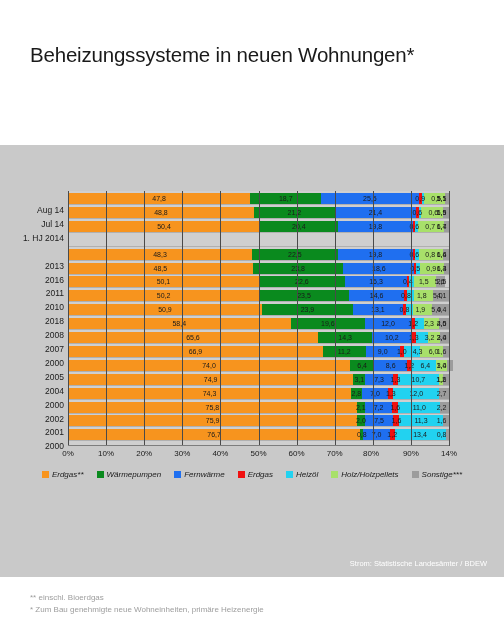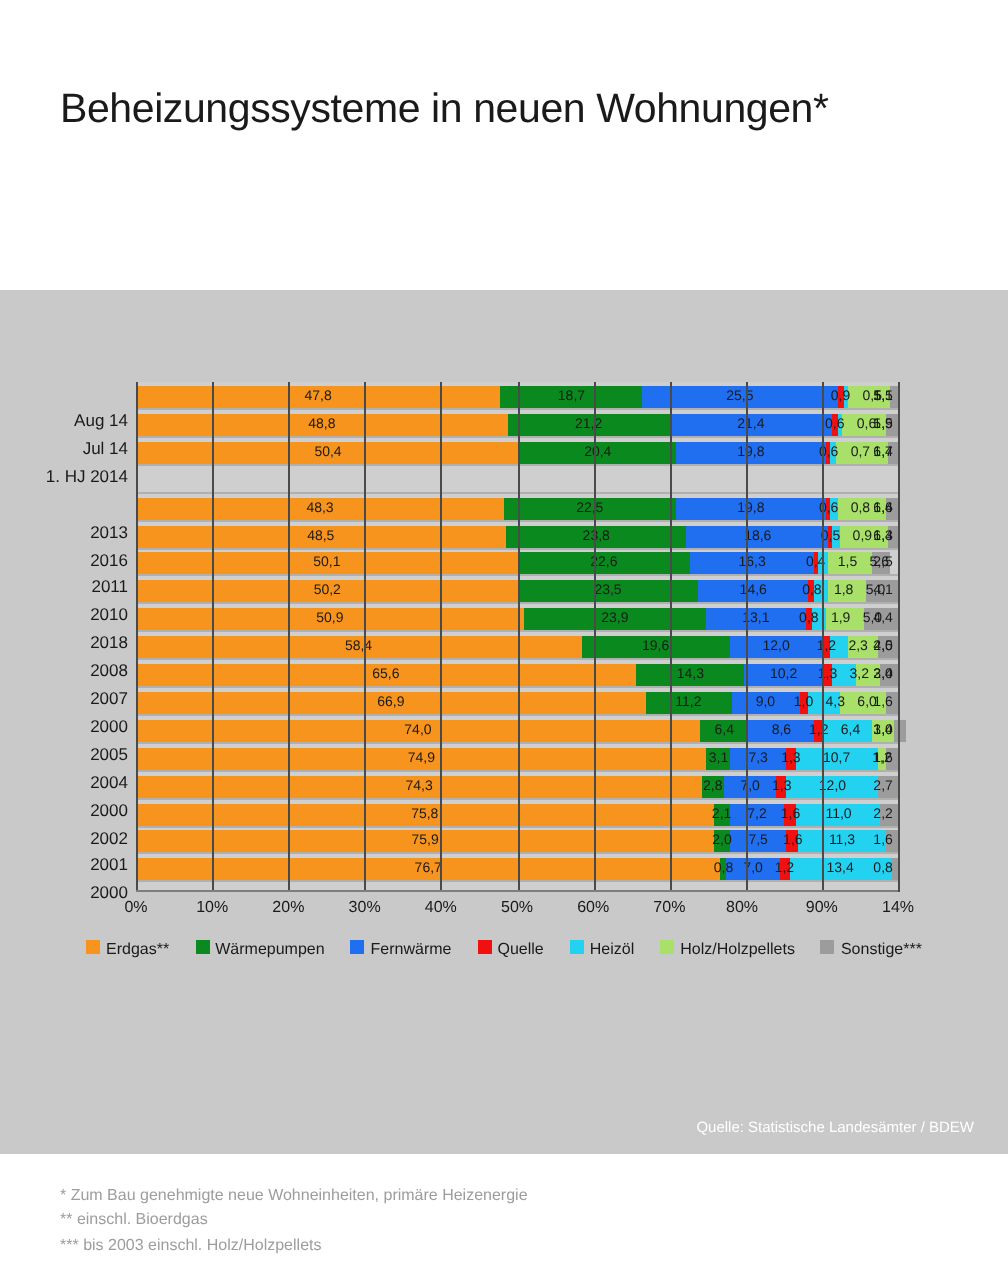--- a/index.html
+++ b/index.html
@@ -99,21 +99,21 @@
     width: 381px; height: 1px; background: #7d7d7d;
   }
 
   
   .legend {
     position: absolute; left: 0; top: 322px;
     width: 504px; height: 14px;
     display: flex; justify-content: center; align-items: center;
     gap: 13px;
   }
-  .legitem { display: flex; gap: 3px; }
+  .legitem { display: flex; align-items: center; gap: 3px; font-style: italic; }
   .legswatch { width: 7px; height: 7px; display: inline-block; }
   .legtext { font-size: 8px; color: #1a1a1a; white-space: nowrap; }
 
   
   .source {
     position: absolute; right: 17px; top: 414px;
     font-size: 7.5px; color: #ffffff; white-space: nowrap;
   }
 
   
@@ -478,38 +478,37 @@
         <div class="legitem">
           <span class="legswatch" style="background: rgb(10, 138, 30);"></span>
           <span class="legtext">Wärmepumpen</span>
         </div>
         <div class="legitem">
           <span class="legswatch" style="background: rgb(31, 111, 240);"></span>
           <span class="legtext">Fernwärme</span>
         </div>
         <div class="legitem">
           <span class="legswatch" style="background: rgb(240, 16, 16);"></span>
-          <span class="legtext">Quelle</span>
+          <span class="legtext">Erdgas</span>
         </div>
         <div class="legitem">
           <span class="legswatch" style="background: rgb(34, 210, 240);"></span>
           <span class="legtext">Heizöl</span>
         </div>
         <div class="legitem">
           <span class="legswatch" style="background: rgb(168, 224, 106);"></span>
           <span class="legtext">Holz/Holzpellets</span>
         </div>
         <div class="legitem">
           <span class="legswatch" style="background: rgb(156, 156, 156);"></span>
           <span class="legtext">Sonstige***</span>
         </div>
       </div>
 
-    <div class="source">Quelle: Statistische Landesämter / BDEW</div>
+    <div class="source">Strom: Statistische Landesämter / BDEW</div>
   </div>
 
   <div class="footnotes" id="footnotes">
+      <div>** einschl. Bioerdgas</div>
       <div>* Zum Bau genehmigte neue Wohneinheiten, primäre Heizenergie</div>
-      <div>** einschl. Bioerdgas</div>
-      <div>*** bis 2003 einschl. Holz/Holzpellets</div>
     </div>
 
 </div>
 
 </body></html>

